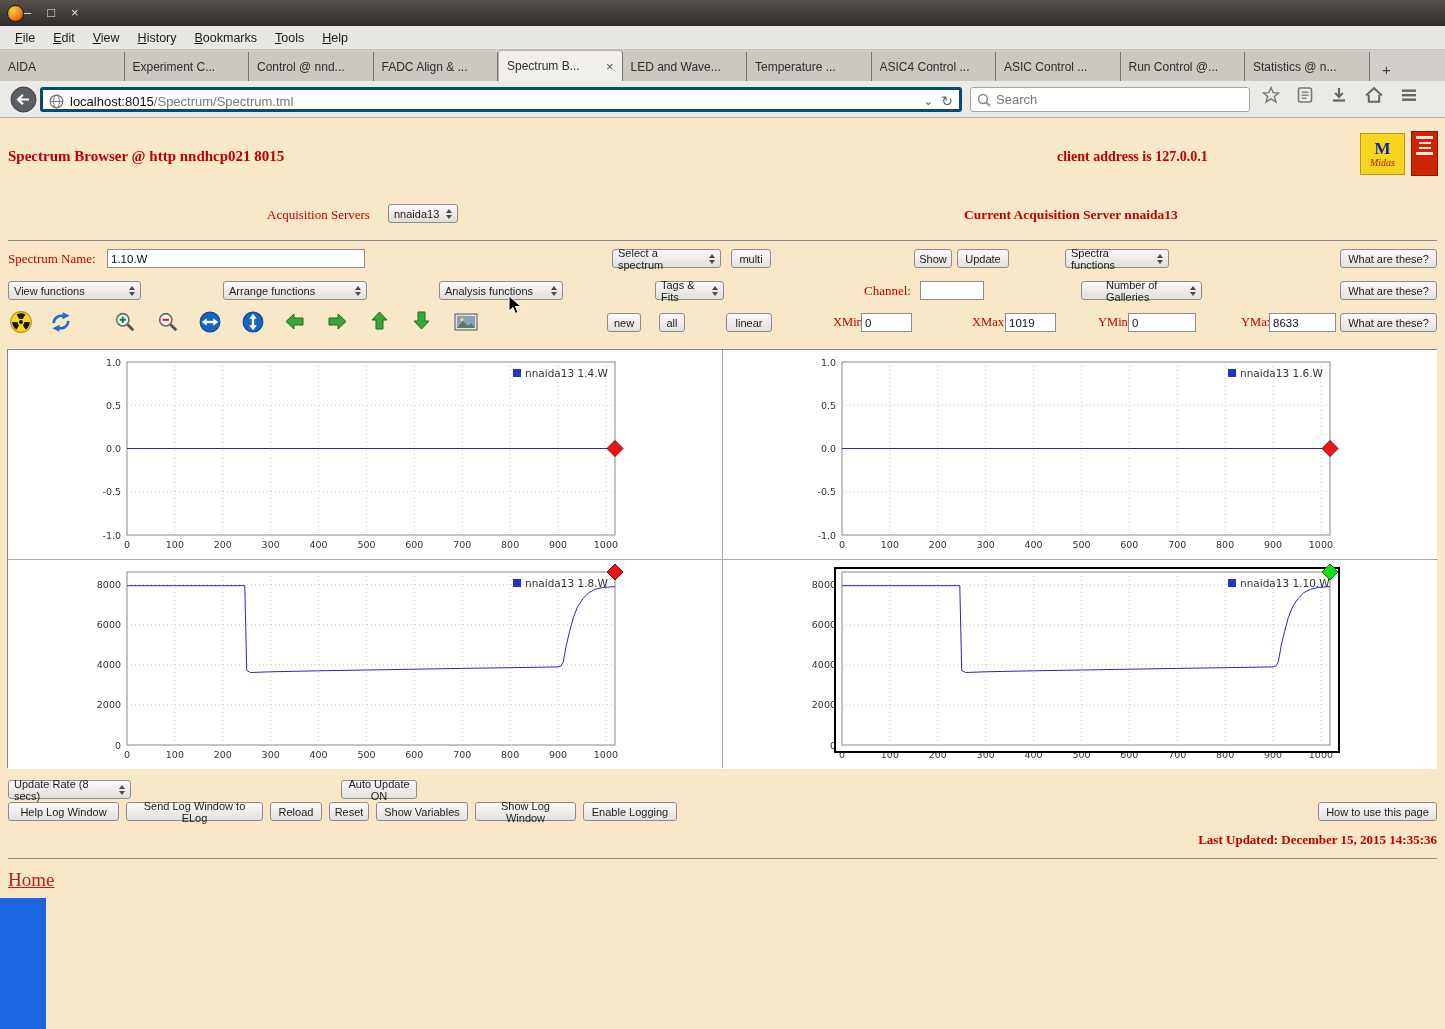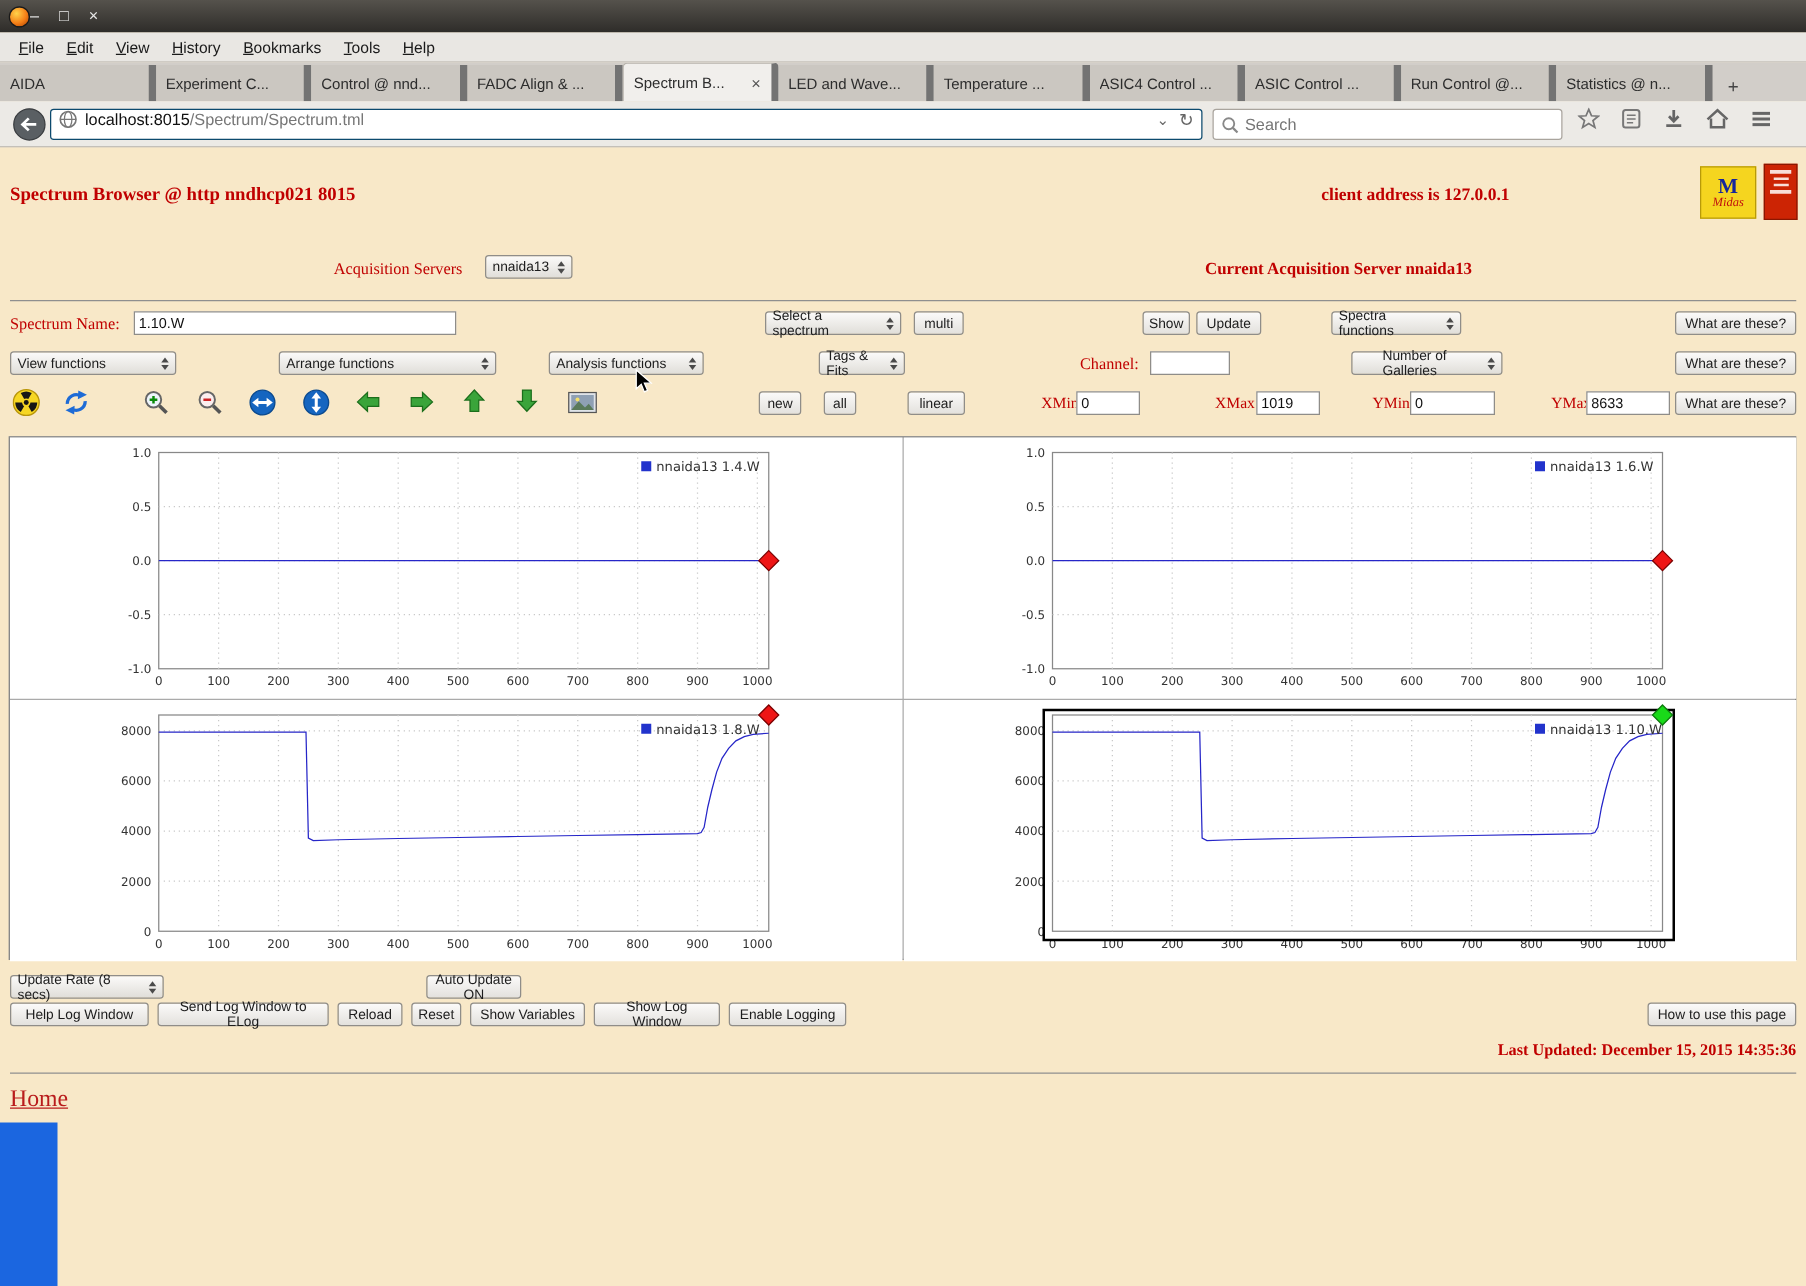--- a/index.html
+++ b/index.html
@@ -21,34 +21,34 @@
   .menubar { position:absolute; top:26px; left:0; width:1445px; height:24px;
     background:#e9e7e3; border-bottom:1px solid #c6c2bb; display:flex; align-items:center;
     padding-left:6px; font-size:12.5px; color:#1a1a1a; }
   .menu-item { padding:3px 9px; display:inline-block; }
   .menu-item::first-letter { text-decoration:underline; }
 
   
   .tabbar { position:absolute; top:50px; left:0; width:1445px; height:31px;
     background:#d2cec9; display:flex; align-items:flex-end; }
   .tab { width:124.5px; height:29px; display:flex; align-items:center; padding:0 8px;
-    font-size:12px; color:#2d2d2d; border-right:6px solid #737373; background:#cbc7c1;
+    font-size:12px; color:#2d2d2d; border-right:1px solid #737373; background:#cbc7c1;
     white-space:nowrap; overflow:hidden; }
   .tab .tab-label { overflow:hidden; white-space:nowrap; flex:1; }
   .tab.active { background:#f1efec; border-top-left-radius:4px; border-top-right-radius:4px;
     height:31px; border-top:1px solid #b9b5ae; border-left:1px solid #b9b5ae; }
   .tab-close { color:#555; font-size:13px; margin-left:4px; }
   .new-tab-btn { width:26px; height:24px; margin-left:4px; display:flex; align-items:center;
     justify-content:center; color:#444; font-size:15px; }
 
   
   .navbar { position:absolute; top:81px; left:0; width:1445px; height:37px;
     background:#eceae6; border-bottom:1px solid #b6b2ab; display:flex; align-items:center; }
   .urlbar { position:absolute; left:40px; top:6px; width:922px; height:25px; background:#fff;
-    border:1px solid #0c4a6e; border-radius:3px; display:flex; align-items:flex-start; padding:0 6px;
+    border:3px solid #0c4a6e; border-radius:3px; display:flex; align-items:flex-end; padding:0 6px;
     font-size:13px; }
   .url-host { color:#111; }
   .url-path { color:#777; }
   .url-right { margin-left:auto; display:flex; align-items:center; gap:8px; color:#666; }
   .searchbar { position:absolute; left:970px; top:6px; width:280px; height:25px; background:#fff;
     border:1px solid #a9a49d; border-radius:3px; display:flex; align-items:center; padding:0 6px; }
   .searchbar input { border:none; outline:none; flex:1; font-size:13px; color:#333;
     font-family:"Liberation Sans",sans-serif; background:transparent; }
   .nav-icons { position:absolute; left:1262px; top:5px; display:flex; gap:16px; align-items:center; }
 
@@ -277,21 +277,21 @@
     </div>
     <button class="btn" style="left:1340px;top:131px;width:97px;">What are these?</button>
 
     <div class="sel" style="left:8px;top:163px;width:133px;">
       <span>View functions</span>
       <span class="caret">
           <span class="up"></span>
           <span class="dn"></span>
         </span>
     </div>
-    <div class="sel" style="left:223px;top:163px;width:174px;">
+    <div class="sel" style="left:223px;top:163px;width:144px;">
       <span>Arrange functions</span>
       <span class="caret">
           <span class="up"></span>
           <span class="dn"></span>
         </span>
     </div>
     <div class="sel" style="left:439px;top:163px;width:124px;">
       <span>Analysis functions</span>
       <span class="caret">
           <span class="up"></span>

